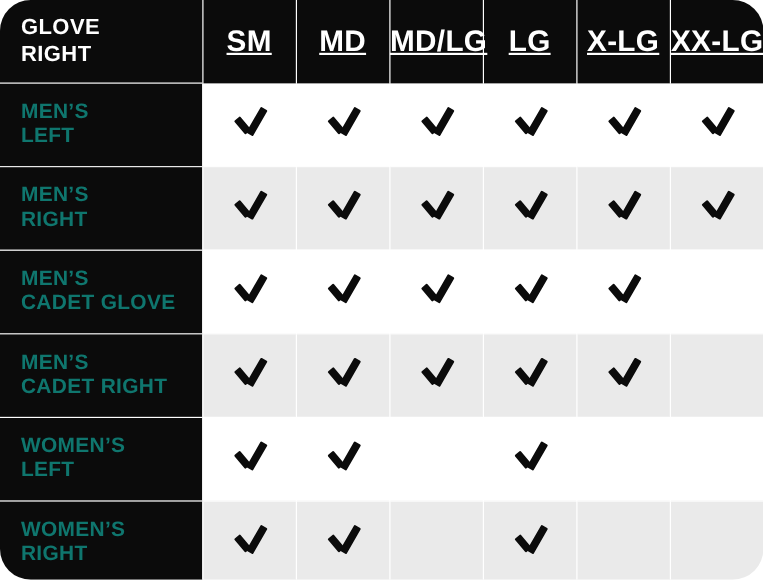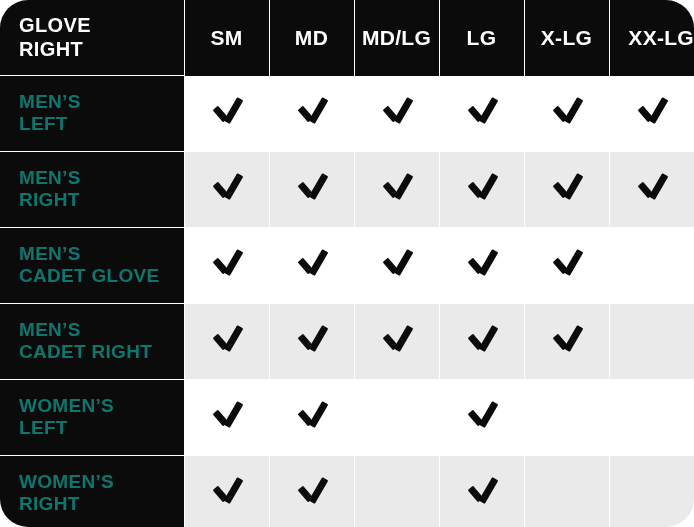--- a/index.html
+++ b/index.html
@@ -42,23 +42,24 @@
     padding-left: 19px;
     font-size: 20px;
     font-weight: bold;
     letter-spacing: 0.4px;
     line-height: 1.16;
   }
   th.corner .line { display: block; }
 
   th.size-head {
     text-align: center;
-    font-size: 21px;
+    font-size: 27px;
     font-weight: bold;
     letter-spacing: 0.3px;
+    text-decoration: underline;
   }
 
   tbody th.row-label {
     background: #0b0b0b;
     color: #0f766e;
     text-align: left;
     padding-left: 19px;
     font-size: 19px;
     font-weight: bold;
     letter-spacing: 0.3px;

